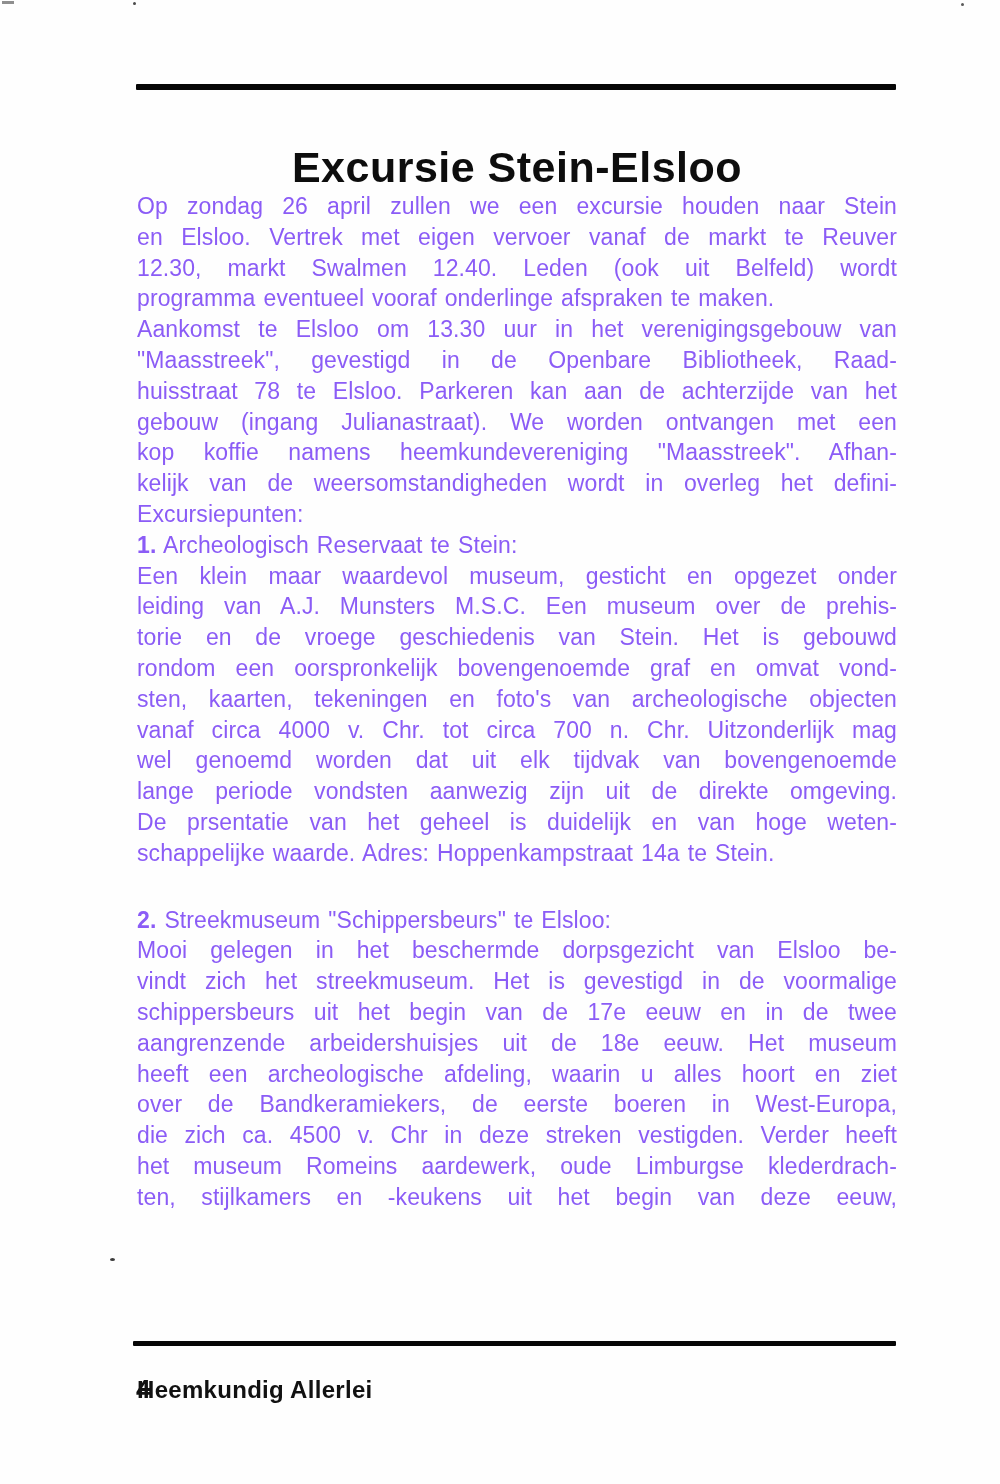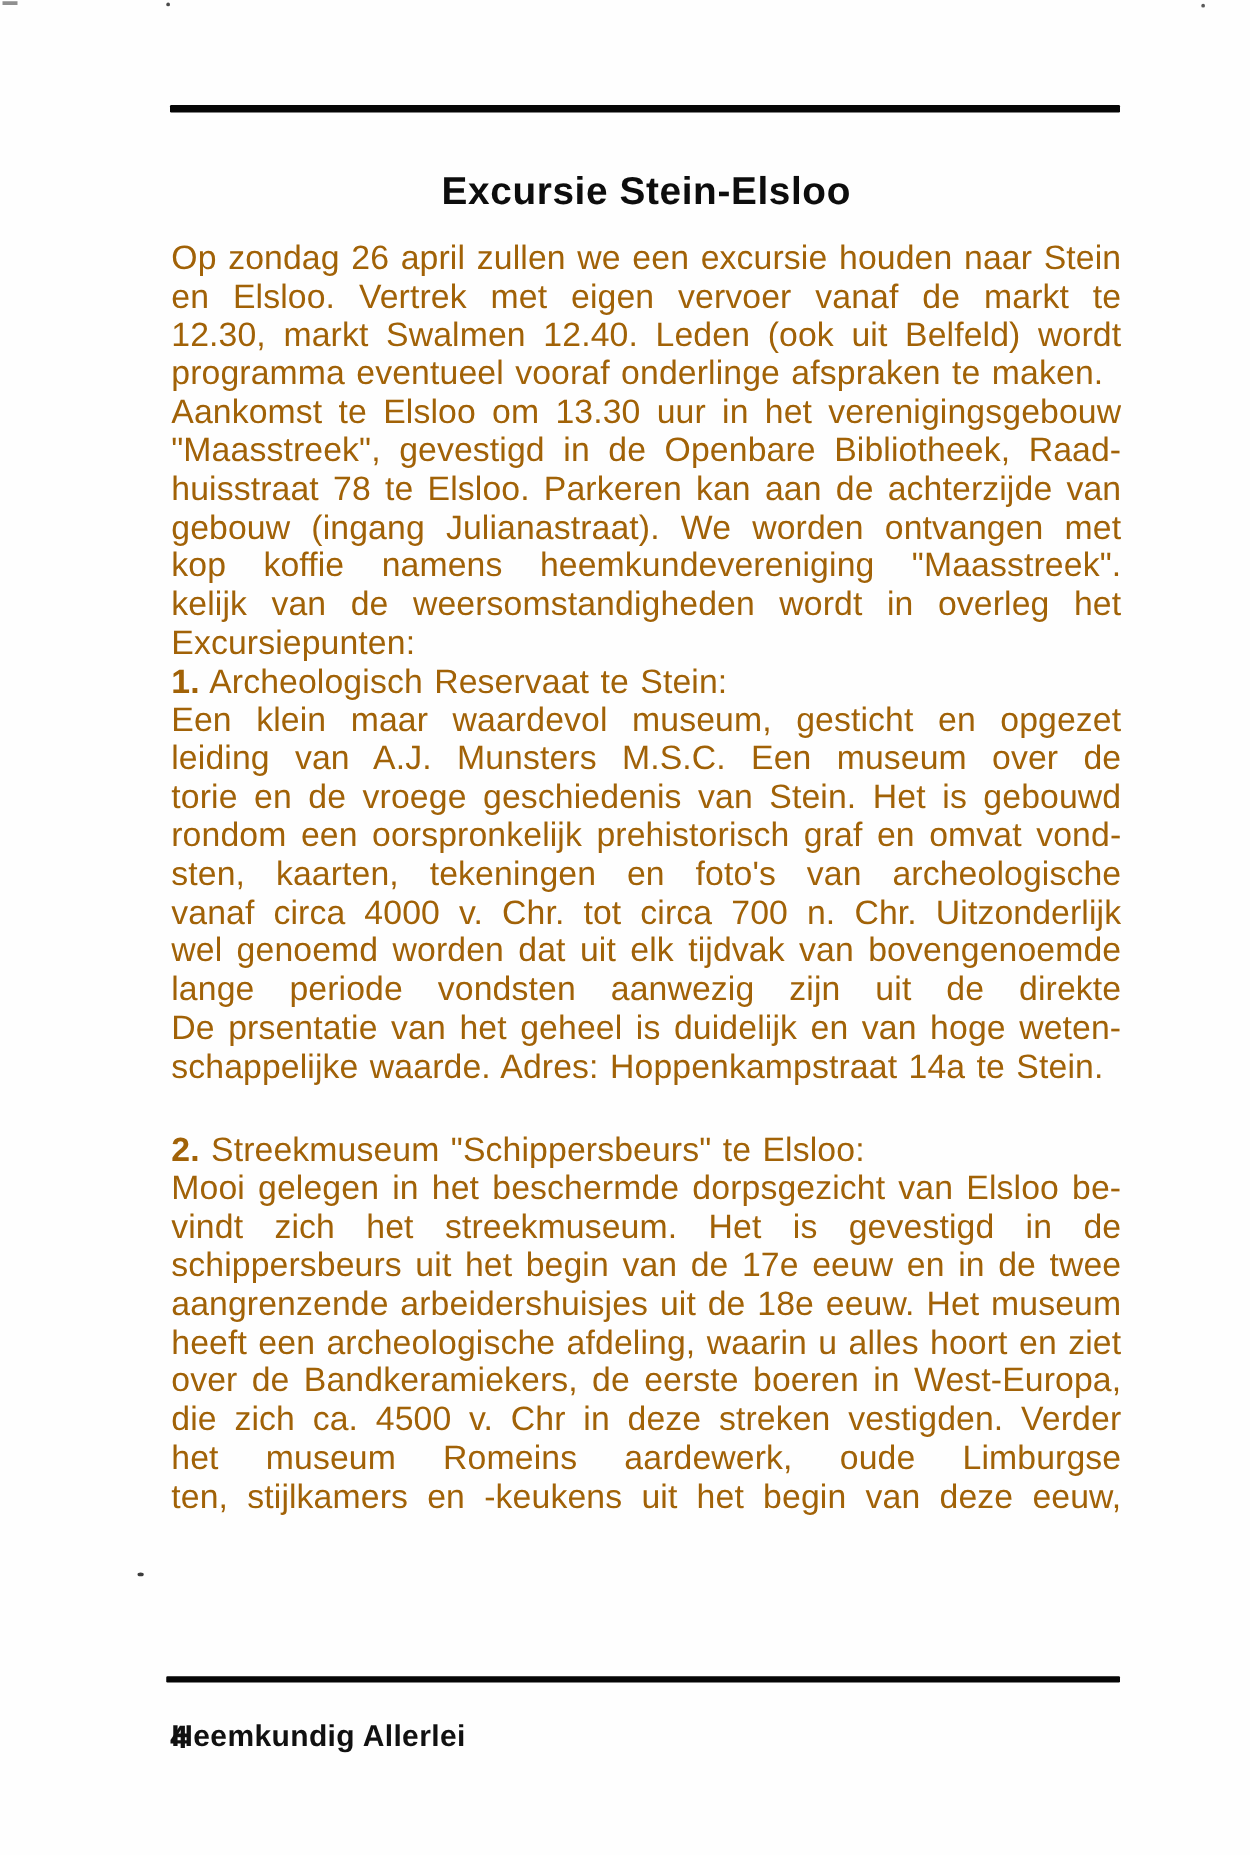--- a/index.html
+++ b/index.html
@@ -13,28 +13,28 @@
     margin:0 auto;
   }
   .rule {
     position:absolute; background:#060606;
   }
   .rule-top { left:136px; top:84px; width:760px; height:6px; border-radius:1px; }
   .rule-bottom { left:133px; top:1341px; width:763px; height:5px; border-radius:1px; }
   .title {
     position:absolute; left:137px; top:114px; width:760px;
     text-align:center;
-    font-size:31px; font-weight:700; letter-spacing:0.5px;
+    font-size:43px; font-weight:700; letter-spacing:0.5px;
     color:#0d0d0d;
   }
   .body-text {
     position:absolute; left:137px; top:191px; width:760px;
-    font-size:27px; letter-spacing:0.1px;
+    font-size:23px; letter-spacing:0.1px;
     word-spacing:1.5px;
-    color:#a16207;
+    color:#8b5cf6;
   }
   .line { height:30.8px; line-height:30.8px; white-space:nowrap; }
   .line.just { text-align:justify; text-align-last:justify; white-space:normal; height:30.8px; overflow:hidden; }
   .line.gap { margin-top:36px; }
   .line b { font-weight:700; }
   .footer-num {
     position:absolute; left:136px; top:1374px;
     font-size:26px; font-weight:700; color:#111;
   }
   .footer-title {
@@ -72,21 +72,21 @@
       <div class="line just">"Maasstreek", gevestigd in de Openbare Bibliotheek, Raad-</div>
       <div class="line just">huisstraat 78 te Elsloo. Parkeren kan aan de achterzijde van het</div>
       <div class="line just">gebouw (ingang Julianastraat). We worden ontvangen met een</div>
       <div class="line just">kop koffie namens heemkundevereniging "Maasstreek". Afhan-</div>
       <div class="line just">kelijk van de weersomstandigheden wordt in overleg het defini-</div>
       <div class="line">Excursiepunten:</div>
       <div class="line"><b>1.</b> Archeologisch Reservaat te Stein:</div>
       <div class="line just">Een klein maar waardevol museum, gesticht en opgezet onder</div>
       <div class="line just">leiding van A.J. Munsters M.S.C. Een museum over de prehis-</div>
       <div class="line just">torie en de vroege geschiedenis van Stein. Het is gebouwd</div>
-      <div class="line just">rondom een oorspronkelijk prehistorisch graf en omvat vond-</div>
+      <div class="line just">rondom een oorspronkelijk bovengenoemde graf en omvat vond-</div>
       <div class="line just">sten, kaarten, tekeningen en foto's van archeologische objecten</div>
       <div class="line just">vanaf circa 4000 v. Chr. tot circa 700 n. Chr. Uitzonderlijk mag</div>
       <div class="line just">wel genoemd worden dat uit elk tijdvak van bovengenoemde</div>
       <div class="line just">lange periode vondsten aanwezig zijn uit de direkte omgeving.</div>
       <div class="line just">De prsentatie van het geheel is duidelijk en van hoge weten-</div>
       <div class="line">schappelijke waarde. Adres: Hoppenkampstraat 14a te Stein.</div>
       <div class="line gap"><b>2.</b> Streekmuseum "Schippersbeurs" te Elsloo:</div>
       <div class="line just">Mooi gelegen in het beschermde dorpsgezicht van Elsloo be-</div>
       <div class="line just">vindt zich het streekmuseum. Het is gevestigd in de voormalige</div>
       <div class="line just">schippersbeurs uit het begin van de 17e eeuw en in de twee</div>

